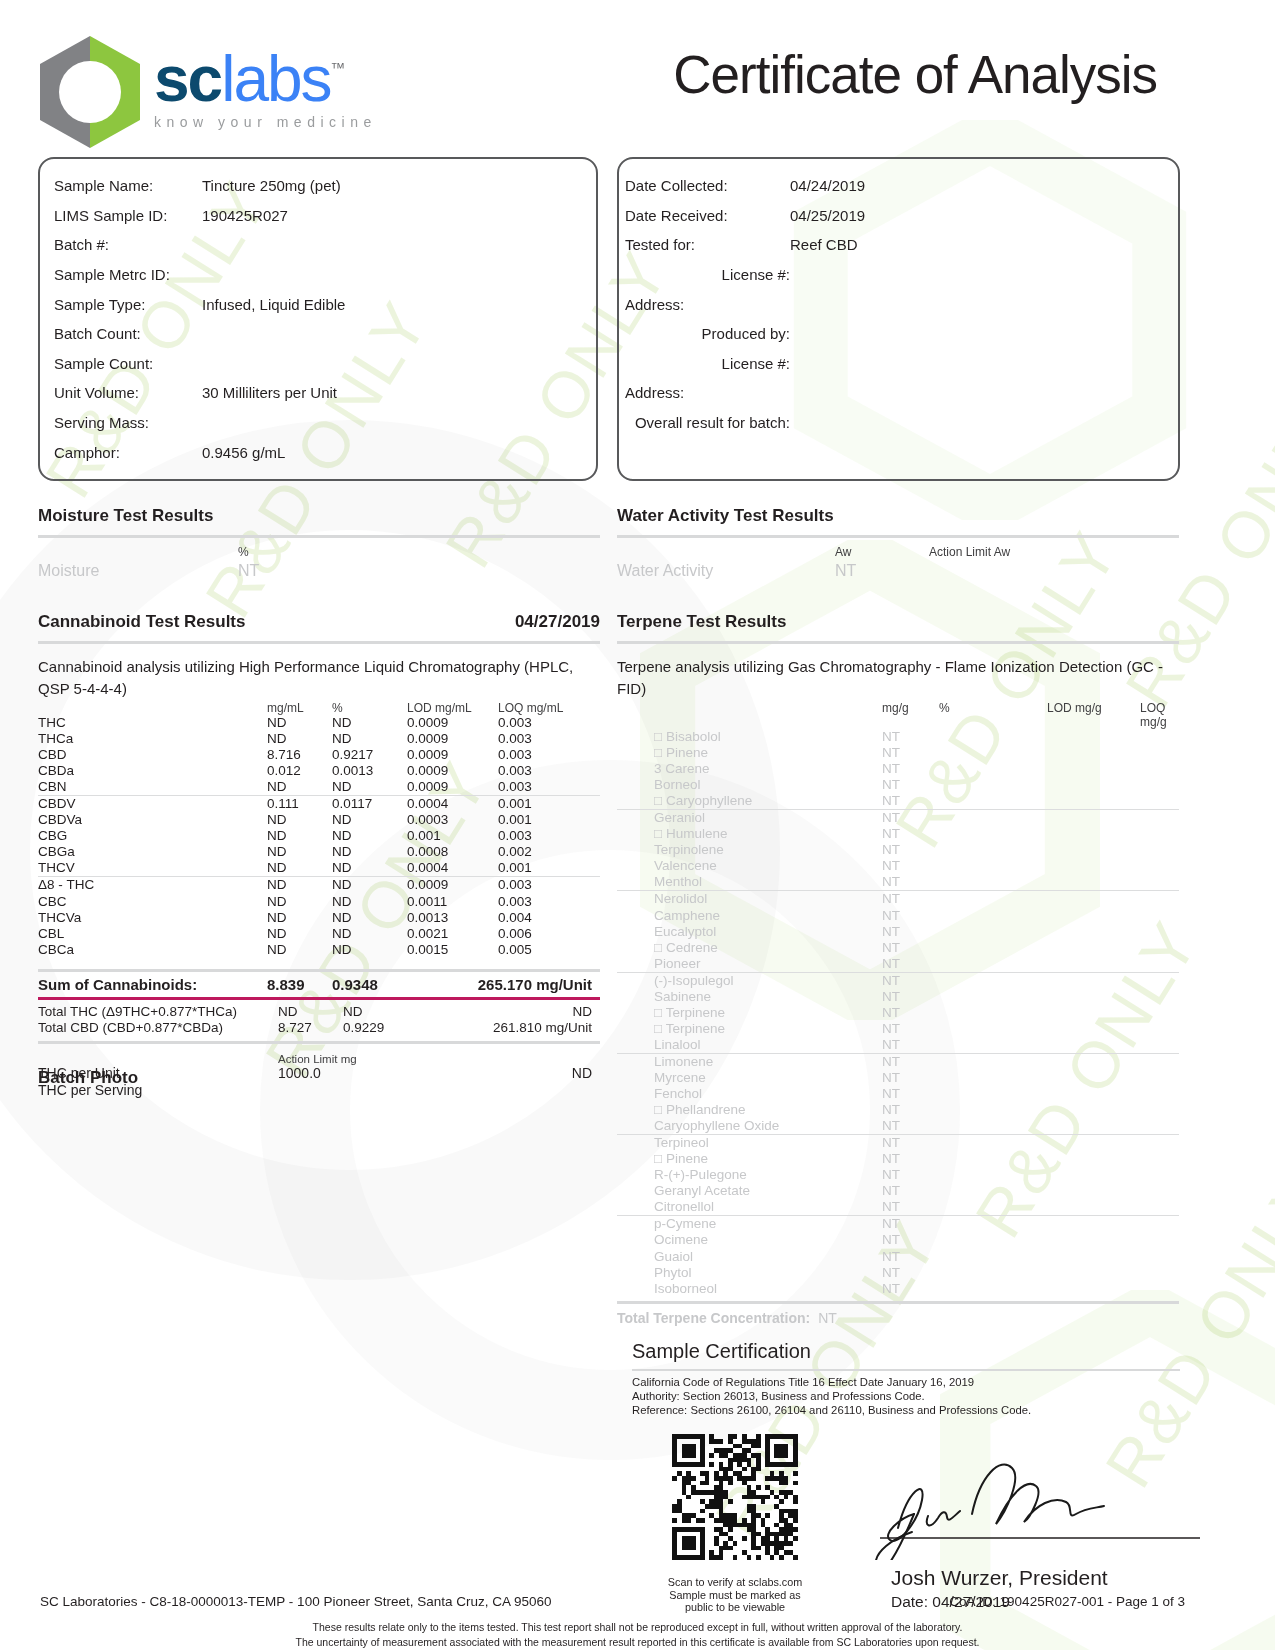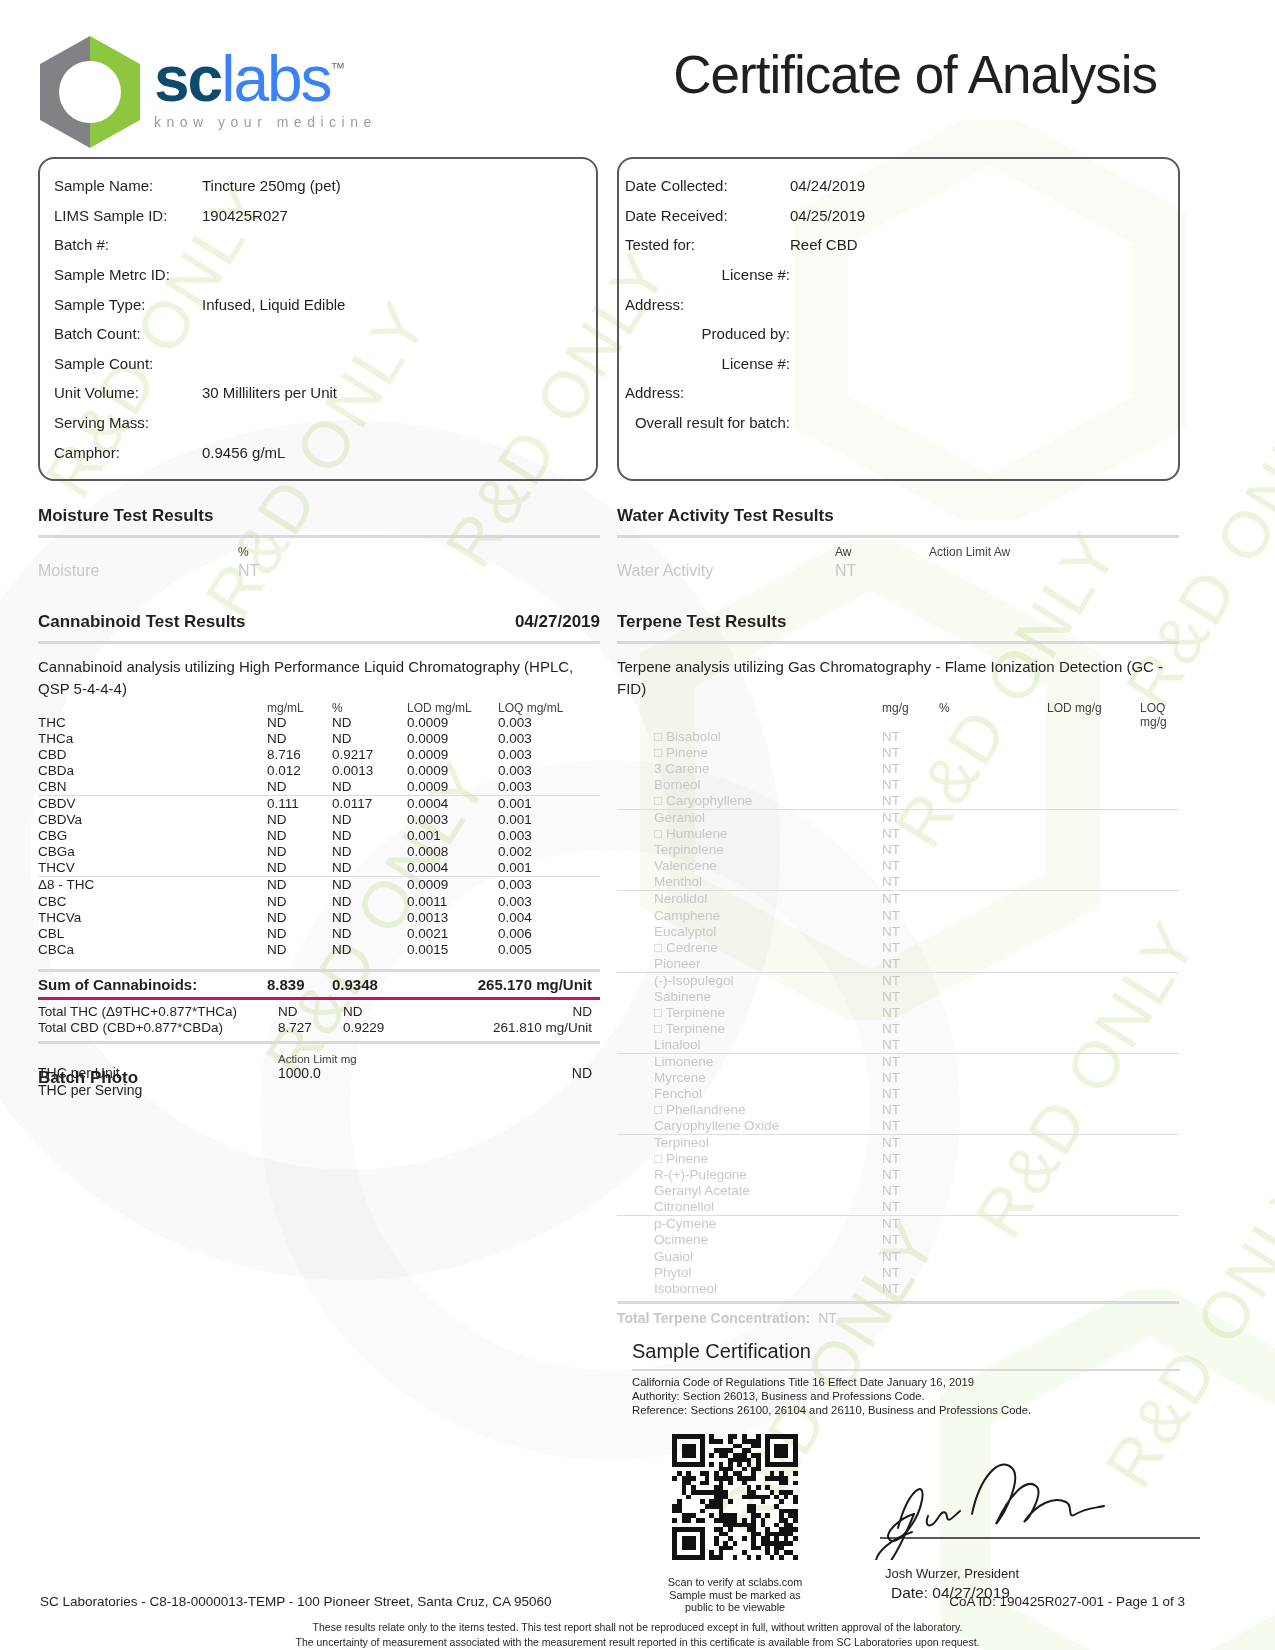--- a/index.html
+++ b/index.html
@@ -63,21 +63,21 @@
   
   .cert{position:absolute;left:632px;top:1340px;width:548px;}
   .cert-title{font-size:20px;font-weight:400;}
   .cert-rule{border-top:2px solid #d8d9da;margin-top:6px;}
   .cert-line{font-size:11.3px;line-height:12.8px;margin-top:1px;}
   .cert-line:first-of-type{margin-top:5px;}
   .qr-wrap{margin-top:9px;margin-left:31px;width:144px;}
   .qr-caption{margin-top:3px;width:190px;margin-left:-23px;text-align:center;font-size:10.8px;line-height:12.5px;}
   
   .sig{position:absolute;left:868px;top:1448px;width:340px;}
-  .sig-name{font-size:13px;margin-left:17px;margin-top:2px;}
+  .sig-name{font-size:21px;margin-left:23px;margin-top:2px;}
   .sig-date{font-size:15.5px;margin-left:23px;margin-top:3px;}
   
   .footer-lab{position:absolute;left:40px;top:1594px;font-size:13.5px;}
   .footer-coa{position:absolute;right:90px;top:1594px;font-size:13.5px;}
   .disclaimers{position:absolute;left:0;right:0;top:1620px;text-align:center;font-size:10.5px;line-height:15px;}
 </style>
 </head>
 <body>
 
 <div class="page">

